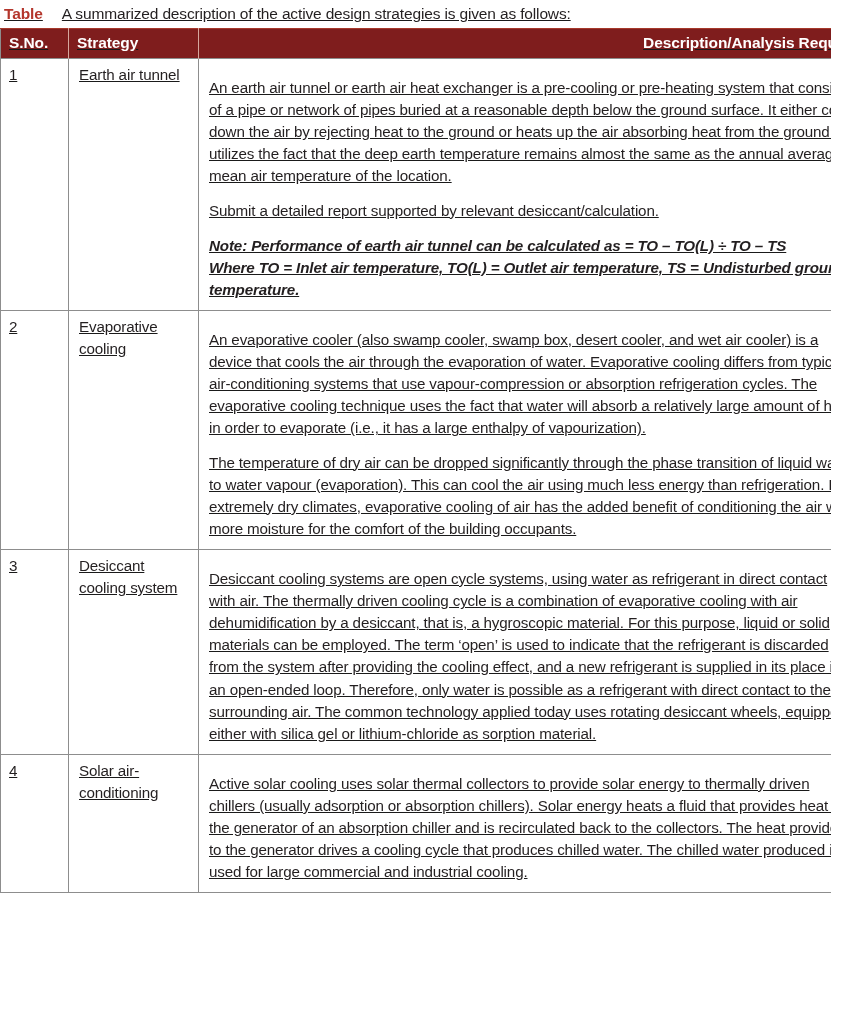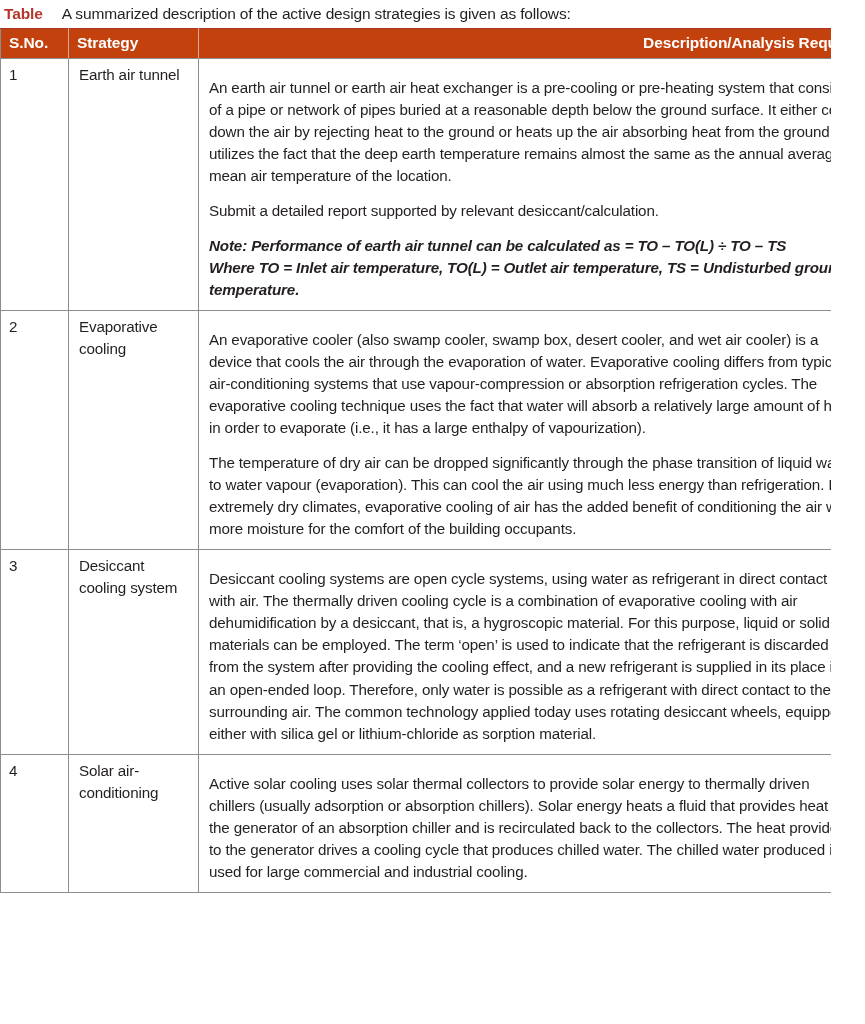--- a/index.html
+++ b/index.html
@@ -14,20 +14,21 @@
     color: #1a1a1a;
     -webkit-font-smoothing: antialiased;
   }
   .page {
     width: 831px;
     height: 1024px;
     position: relative;
     box-sizing: border-box;
     overflow: hidden;
     background: #ffffff;
+    text-decoration: underline;
   }
 
   
   .caption {
     height: 28px;
     display: flex;
     align-items: center;
     padding-left: 4px;
     box-sizing: border-box;
     white-space: nowrap;
@@ -52,21 +53,21 @@
     table-layout: fixed;
     border-left: 1px solid #8d8d8d;
     border-right: 1px solid #8d8d8d;
     border-bottom: 1px solid #8d8d8d;
   }
   table.strategy-table col.c-sno      { width: 68px; }
   table.strategy-table col.c-strategy { width: 130px; }
   table.strategy-table col.c-desc     { width: 667px; }
 
   thead th {
-    background: #c2410c;
+    background: #7f1d1d;
     color: #ffffff;
     font-weight: bold;
     font-size: 15.5px;
     text-align: left;
     padding: 5px 0 6px 8px;
     border-right: 1px solid #d6a79e;
     border-top: 1px solid #a7382a;
     letter-spacing: -0.1px;
     vertical-align: middle;
     height: 22px;

